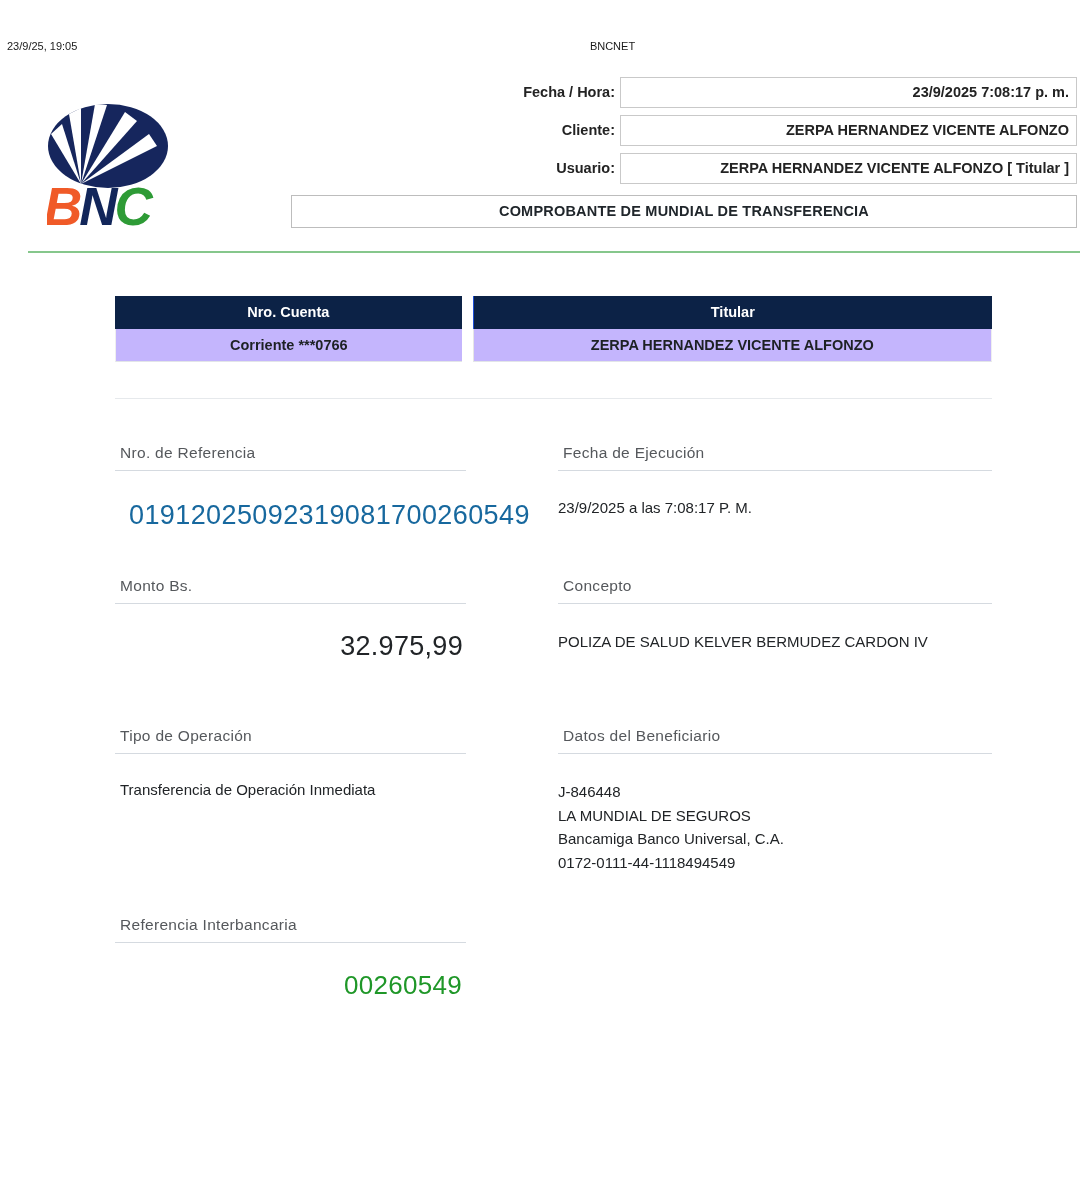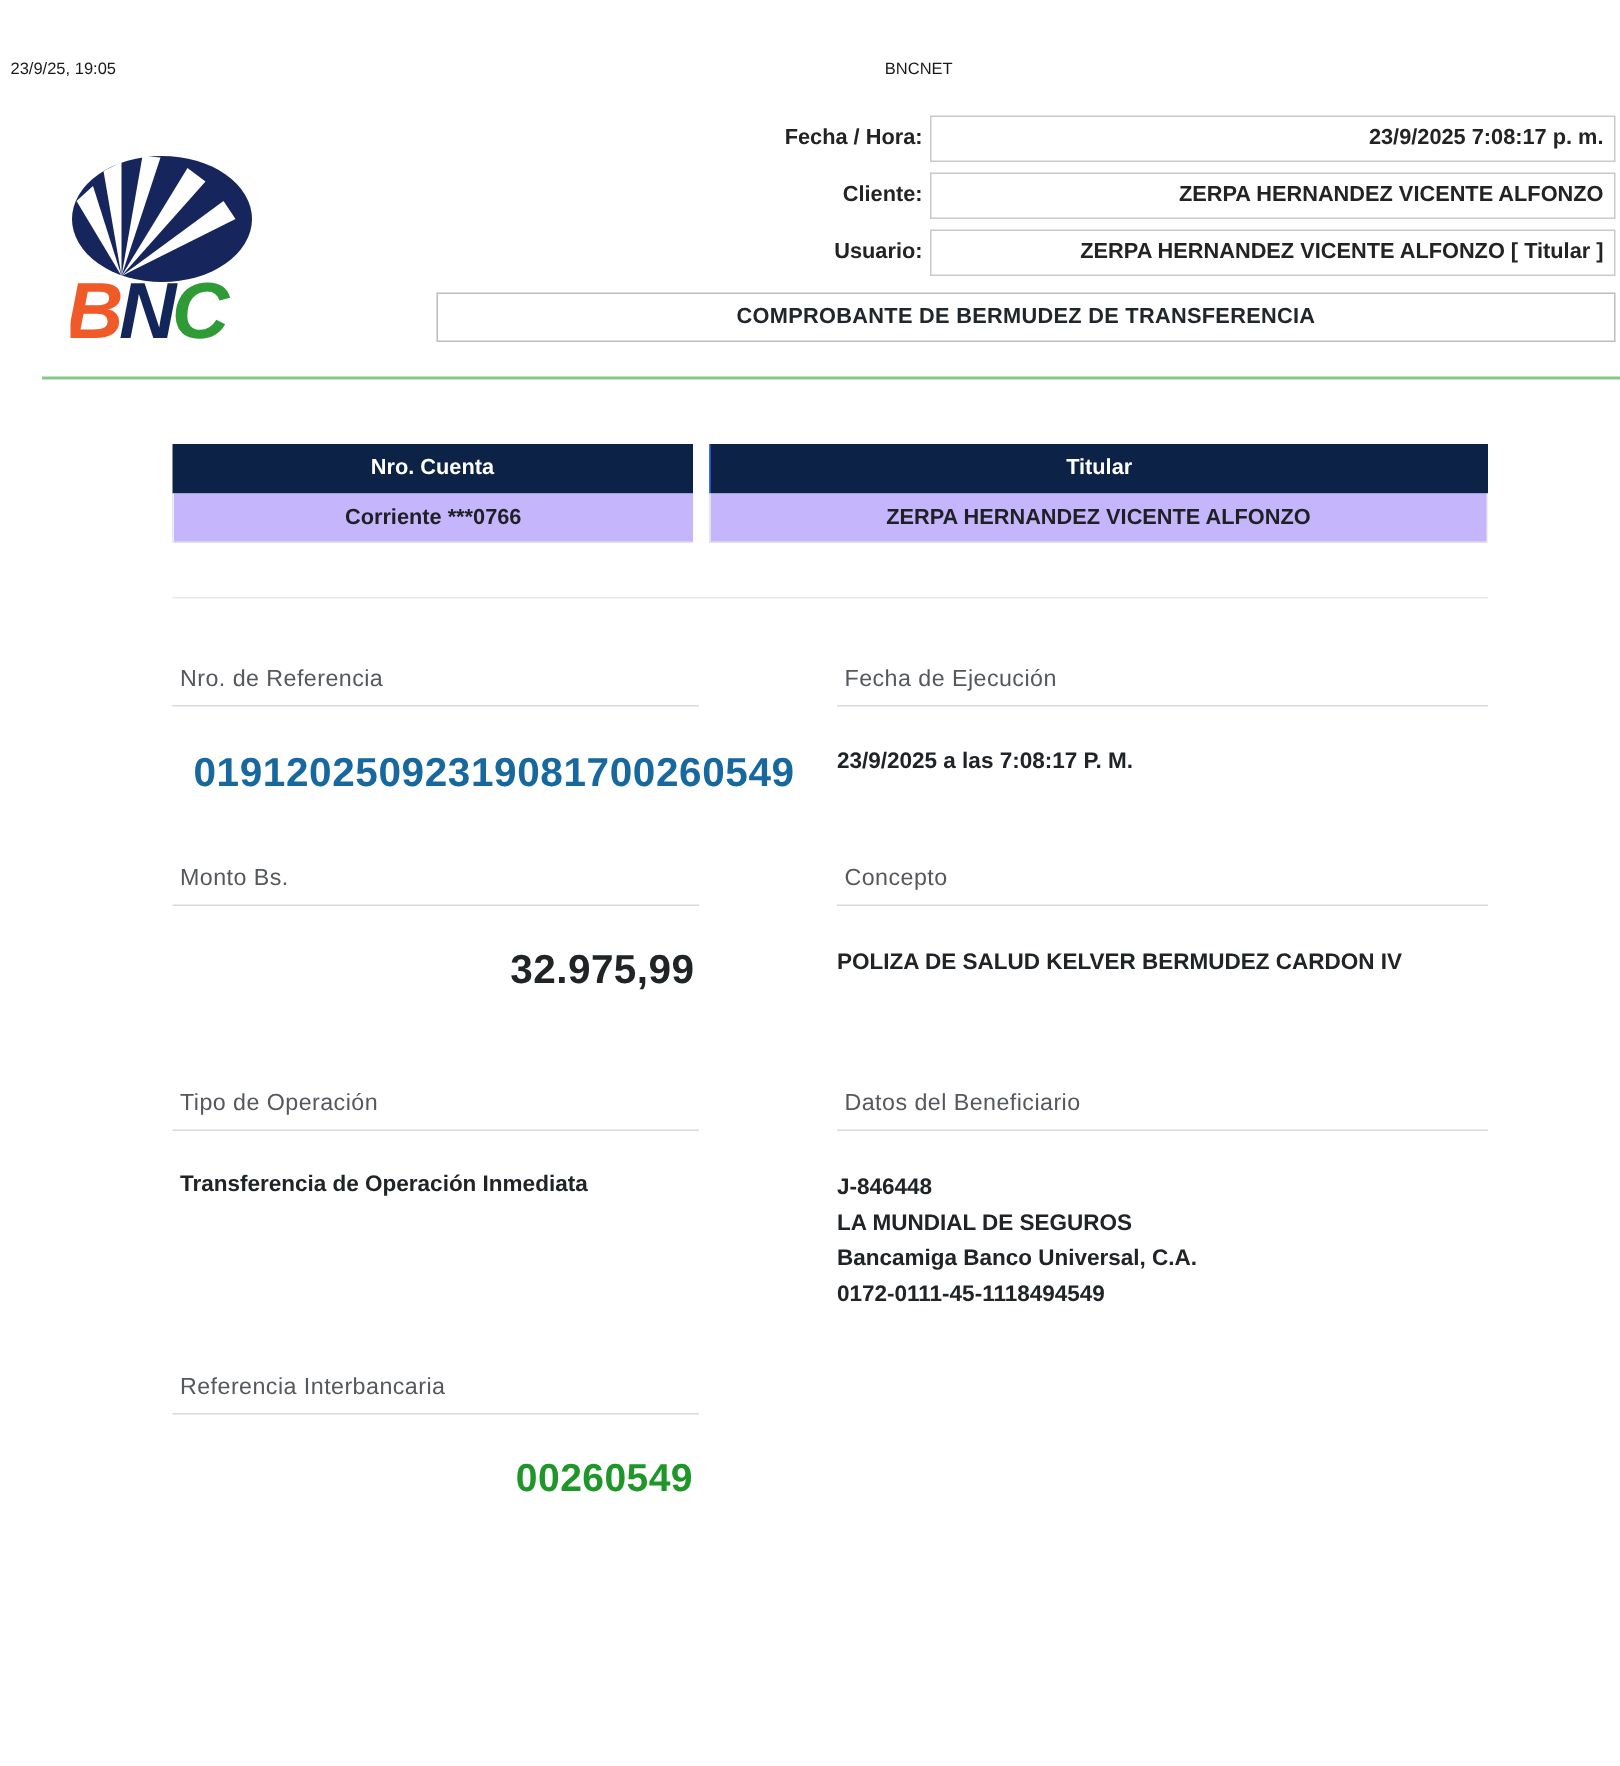--- a/index.html
+++ b/index.html
@@ -40,21 +40,21 @@
 
   .table-rule{position:absolute;left:115px;top:398px;width:877px;height:1px;background:#e6e9ec;}
 
   
   .sec-label{position:absolute;box-sizing:border-box;font-size:15.5px;color:#55585c;letter-spacing:0.3px;
              padding:0 0 8px 5px;border-bottom:1px solid #d5dae0;}
   .col-l{left:115px;width:351px;}
   .col-r{left:558px;width:434px;}
   .lab-r1{top:444px;} .lab-r2{top:577px;} .lab-r3{top:727px;} .lab-r4{top:916px;}
 
-  .val{position:absolute;font-weight:bold;color:#212427;}
+  .val{position:absolute;font-weight:normal;color:#212427;}
   .val-ref{top:500px;left:129px;font-size:27px;color:#17689e;letter-spacing:0.4px;white-space:nowrap;}
   .val-exec{top:499px;left:558px;font-size:15px;white-space:nowrap;}
   .val-monto{top:631px;left:115px;width:348px;text-align:right;font-size:27px;letter-spacing:0.3px;}
   .val-concepto{top:630px;left:558px;width:434px;font-size:15px;line-height:24px;}
   .val-tipo{top:781px;left:120px;font-size:15px;white-space:nowrap;}
   .val-benef{top:780px;left:558px;width:434px;font-size:15px;line-height:23.5px;}
   .val-interbank{top:970px;left:115px;width:347px;text-align:right;font-size:26px;color:#1f9728;letter-spacing:0.3px;}
 </style>
 </head>
 <body>
@@ -80,21 +80,21 @@
 
   <div class="hf-label hf-r1">Fecha / Hora:</div>
   <div class="hf-box hf-r1">23/9/2025 7:08:17 p. m.</div>
 
   <div class="hf-label hf-r2">Cliente:</div>
   <div class="hf-box hf-r2">ZERPA HERNANDEZ VICENTE ALFONZO</div>
 
   <div class="hf-label hf-r3">Usuario:</div>
   <div class="hf-box hf-r3">ZERPA HERNANDEZ VICENTE ALFONZO [ Titular ]</div>
 
-  <div class="title-box">COMPROBANTE DE BERMUDEZ DE TRANSFERENCIA</div>
+  <div class="title-box">COMPROBANTE DE MUNDIAL DE TRANSFERENCIA</div>
 
   <div class="green-rule"></div>
 
   <div class="acct-table">
     <div class="acct-row acct-head">
       <div class="acct-cell acct-c1">Nro. Cuenta</div>
       <div class="acct-cell acct-c2">Titular</div>
     </div>
     <div class="acct-row acct-body">
       <div class="acct-cell acct-c1">Corriente ***0766</div>
@@ -114,19 +114,19 @@
   <div class="val val-monto">32.975,99</div>
   <div class="val val-concepto">POLIZA DE SALUD KELVER BERMUDEZ CARDON IV</div>
 
   <div class="sec-label col-l lab-r3">Tipo de Operación</div>
   <div class="sec-label col-r lab-r3">Datos del Beneficiario</div>
   <div class="val val-tipo">Transferencia de Operación Inmediata</div>
   <div class="val val-benef">
     <div>J-846448</div>
     <div>LA MUNDIAL DE SEGUROS</div>
     <div>Bancamiga Banco Universal, C.A.</div>
-    <div>0172-0111-45-1118494549</div>
+    <div>0172-0111-44-1118494549</div>
   </div>
 
   <div class="sec-label col-l lab-r4">Referencia Interbancaria</div>
   <div class="val val-interbank">00260549</div>
 
 </div>
 
 </body></html>

